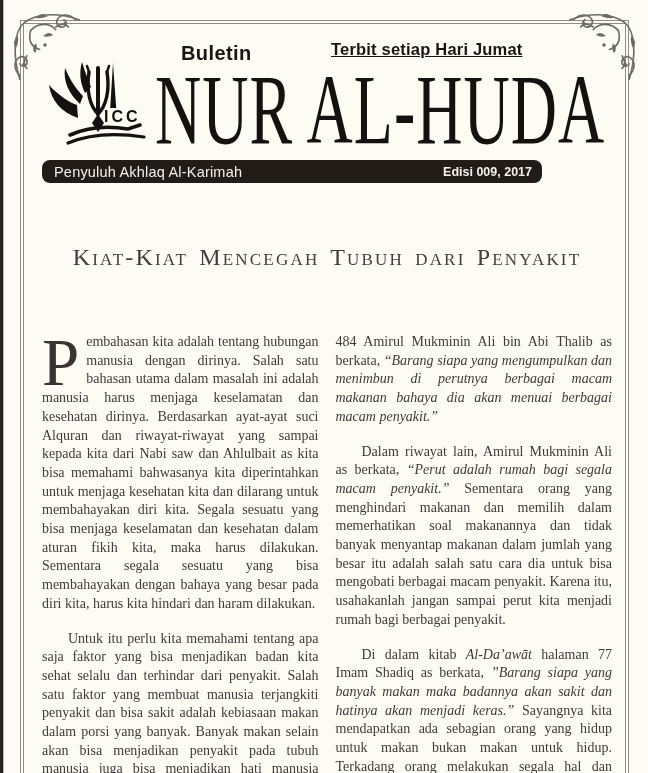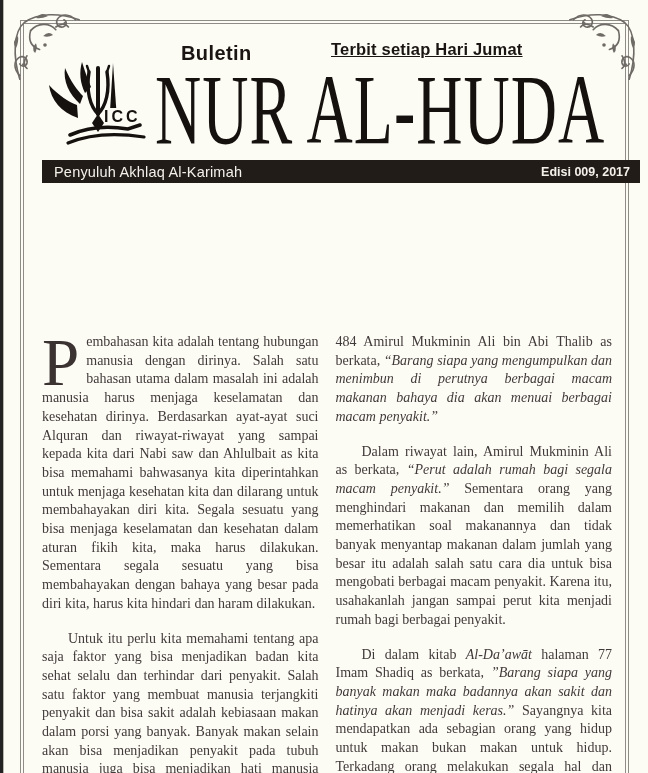--- a/index.html
+++ b/index.html
@@ -32,25 +32,25 @@
     font-size:16.5px;letter-spacing:.2px;color:#1a1512;text-decoration:underline;
   }
   .masthead{
     position:absolute;left:155px;top:96px;
     font-family:"Liberation Serif",serif;font-size:64px;line-height:64px;
     letter-spacing:1px;color:#15110e;white-space:nowrap;
     transform:scaleY(1.55);transform-origin:0 100%;
   }
   .logo{position:absolute;left:44px;top:56px;}
   .bar{
-    position:absolute;left:42px;top:160px;width:598px;height:23px;
+    position:absolute;left:42px;top:160px;width:500px;height:23px;
     background:#211c18;color:#f4f1ea;
     font-family:"Liberation Sans",sans-serif;
     display:flex;align-items:center;justify-content:space-between;
-    padding:0 10px 0 12px;box-sizing:border-box;
+    padding:0 10px 0 12px;box-sizing:border-box;border-radius:8px;
   }
   .bar .l{font-size:14.5px;letter-spacing:.2px;}
   .bar .r{font-size:12.5px;font-weight:bold;}
 
   
   .title{
     position:absolute;left:42px;width:570px;top:244px;margin:0;
     text-align:center;font-weight:normal;
     font-variant-caps:small-caps;font-variant:small-caps;
     font-size:24px;letter-spacing:2.2px;word-spacing:3px;color:#453c3b;
@@ -141,20 +141,21 @@
       <path d="M24,87 C48,77 74,77 100,81" stroke-width="3.2"></path>
     </g>
     <text x="60" y="66" font-family="Liberation Sans, sans-serif" font-weight="bold" font-size="16" letter-spacing="3" fill="#15110e">ICC</text>
   </svg>
 
   <div class="bar">
     <span class="l">Penyuluh Akhlaq Al-Karimah</span>
     <span class="r">Edisi 009, 2017</span>
   </div>
 
+  <h1 class="title">Kiat-Kiat Mencegah Tubuh dari Penyakit</h1>
 
   <div class="cols">
     <div class="col">
       <p>
         <span class="dropcap">P</span><span>embahasan kita adalah tentang hubungan manusia dengan dirinya. Salah satu bahasan utama  dalam masalah ini adalah manusia harus menjaga keselamatan dan kesehatan dirinya. Berdasarkan ayat-ayat suci Alquran  dan riwayat-riwayat yang sampai kepada kita dari Nabi saw dan Ahlulbait as kita bisa memahami bahwasanya kita diperintahkan untuk menjaga kesehatan kita dan dilarang untuk membahayakan diri kita. Segala sesuatu yang bisa menjaga keselamatan dan kesehatan dalam aturan fikih kita, maka harus dilakukan. Sementara segala sesuatu yang bisa membahayakan dengan bahaya yang besar pada diri kita, harus kita hindari dan haram dilakukan.</span>
       </p>
       <p class="ind">Untuk itu perlu kita memahami tentang apa saja faktor yang bisa menjadikan badan kita sehat selalu dan  terhindar dari penyakit. Salah satu faktor yang membuat manusia terjangkiti penyakit dan bisa sakit adalah kebiasaan makan dalam porsi yang banyak. Banyak makan selain akan bisa menjadikan penyakit pada tubuh manusia juga bisa menjadikan hati manusia menjadi keras. Artinya  orang yang terbiasa</p>
     </div>
     <div class="col">
       <p>

